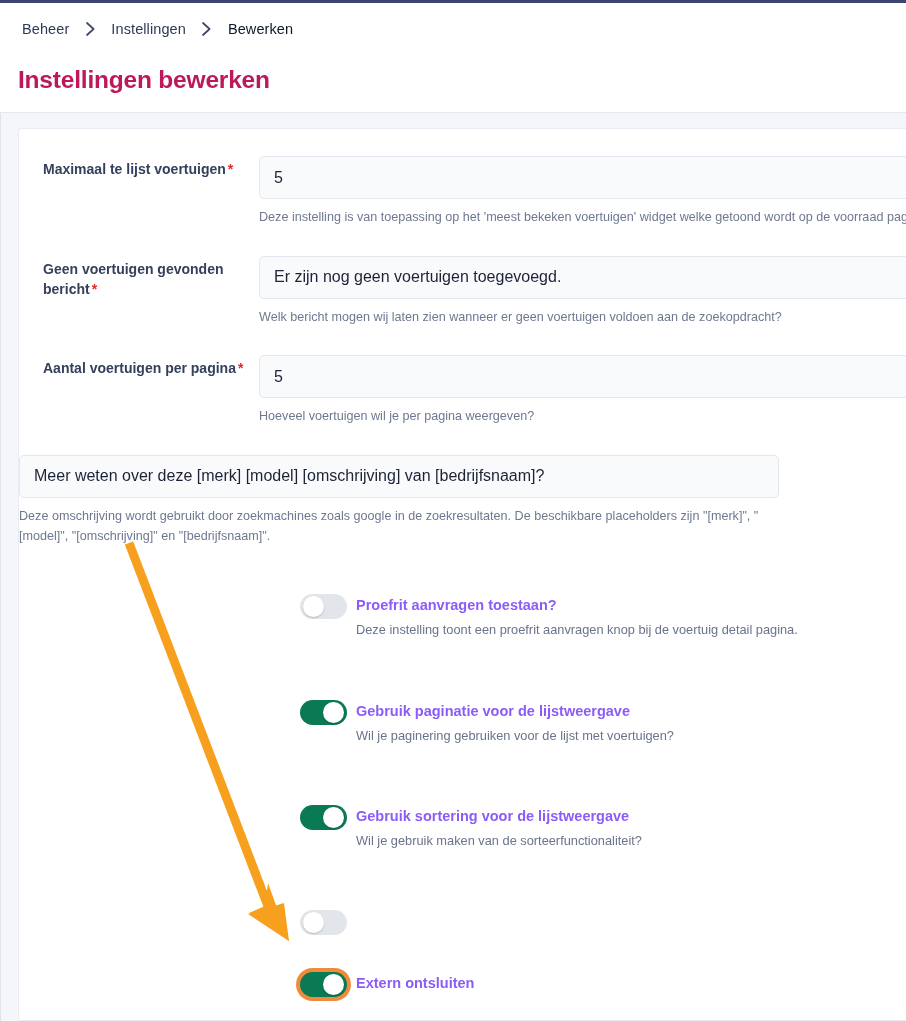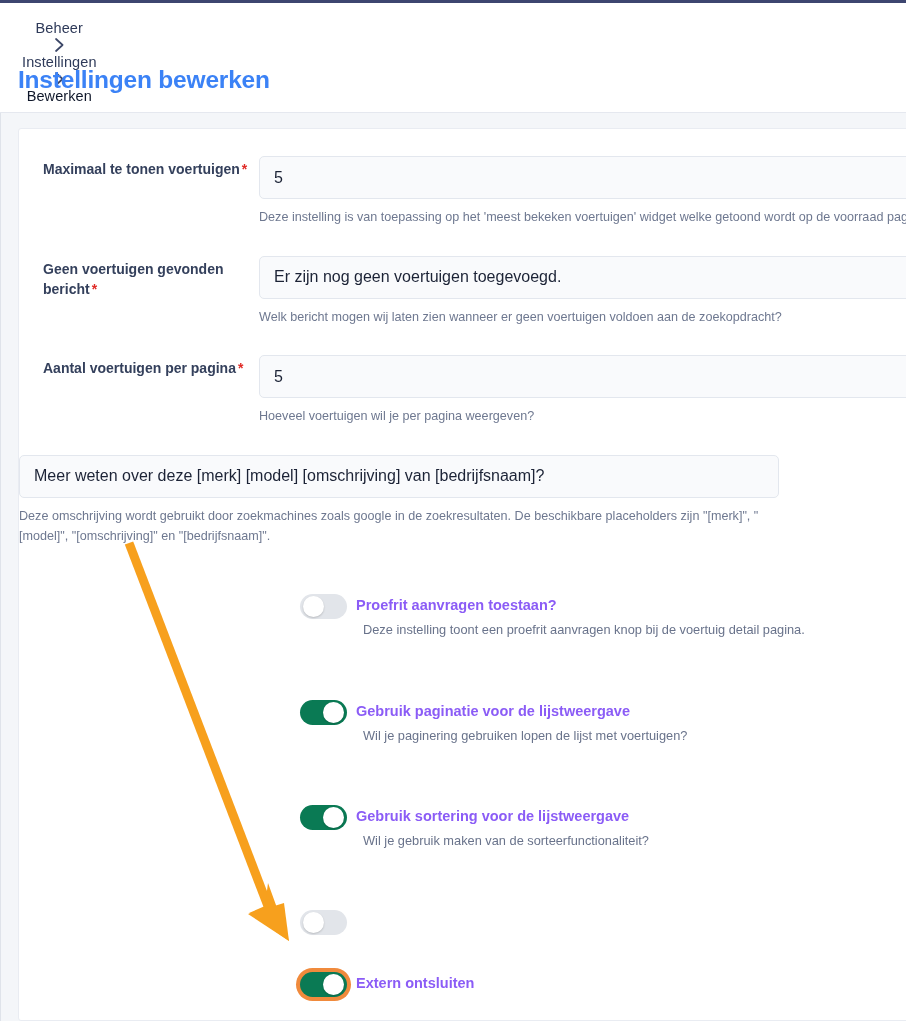--- a/index.html
+++ b/index.html
@@ -18,32 +18,32 @@
   }
 
   
   .header {
     position: absolute; top: 3px; left: 0; width: 906px; height: 110px;
     background: #ffffff; border-bottom: 1px solid #e5e8ef;
   }
   .breadcrumb {
     position: absolute; left: 18px; top: 17px;
     display: flex; align-items: center; gap: 0px;
-    font-size: 14.5px; letter-spacing: .1px; flex-direction: column;
+    font-size: 14.5px; letter-spacing: .1px;
   }
   .crumb { color: #2e3a59; padding: 0 4px; white-space: nowrap; }
   .crumb.muted { color: #0f172a; }
   .crumb-sep {
     display: inline-flex; align-items: center; justify-content: center;
     width: 34px; height: 18px; color: #3c4767;
   }
   .crumb-sep svg { display: block; }
   .page-title {
     position: absolute; left: 18px; top: 63px;
-    font-size: 24.5px; font-weight: bold; color: #3b82f6;
+    font-size: 24.5px; font-weight: bold; color: #be185d;
     letter-spacing: -0.2px;
   }
 
   
   .page-body {
     position: absolute; top: 113px; left: 0; width: 906px; height: 908px;
     background: #f4f6f9; border-left: 1px solid #dfe3ea;
   }
   .card {
     position: absolute; top: 15px; left: 17px; width: 1000px; min-height: 893px;
@@ -96,21 +96,21 @@
   .toggle.on .knob { left: 23px; }
   .toggle.highlight {
     box-shadow: 0 0 0 4px #f08a3c;
   }
   .toggle-text { padding-left: 56px; }
   .toggle-title {
     font-size: 14.5px; font-weight: bold; color: #8b5cf6;
     line-height: 1.25; padding-top: 2px;
   }
   .toggle-help {
-    font-size: 12.8px; color: #69738b; margin-top: 6px; line-height: 1.5; margin-left: 7px;
+    font-size: 12.8px; color: #69738b; margin-top: 6px; line-height: 1.5;
   }
 
   
   .arrow-layer {
     position: absolute; top: 0; left: 0; width: 906px; height: 1021px;
     pointer-events: none;
   }
 </style>
 </head>
 <body>
@@ -136,21 +136,21 @@
       <span class="crumb muted">Bewerken</span>
     </div>
     <div class="page-title">Instellingen bewerken</div>
   </div>
 
   <div class="page-body">
     <div class="card">
 
       <div class="form-row" style="margin-top:27px;">
         <div class="label-col">
-          <div class="field-label"><span>Maximaal te tonen voertuigen</span><span class="req">*</span></div>
+          <div class="field-label"><span>Maximaal te lijst voertuigen</span><span class="req">*</span></div>
         </div>
         <div class="field-col">
           <input class="text-input" type="text" value="5" style="">
           <div class="help-text">Deze instelling is van toepassing op het 'meest bekeken voertuigen' widget welke getoond wordt op de voorraad pagina.</div>
         </div>
       </div>
 
       <div class="form-row" style="margin-top:28px;">
         <div class="label-col">
           <div class="field-label"><span>Geen voertuigen gevonden bericht</span><span class="req">*</span></div>
@@ -187,21 +187,21 @@
           <div class="toggle-help">Deze instelling toont een proefrit aanvragen knop bij de voertuig detail pagina.</div>
         </div>
       </div>
 
       <div class="toggle-row" style="margin-top:60px;">
         <div class="toggle on">
             <span class="knob"></span>
           </div>
         <div class="toggle-text">
           <div class="toggle-title">Gebruik paginatie voor de lijstweergave</div>
-          <div class="toggle-help">Wil je paginering gebruiken lopen de lijst met voertuigen?</div>
+          <div class="toggle-help">Wil je paginering gebruiken voor de lijst met voertuigen?</div>
         </div>
       </div>
 
       <div class="toggle-row" style="margin-top:60px;">
         <div class="toggle on">
             <span class="knob"></span>
           </div>
         <div class="toggle-text">
           <div class="toggle-title">Gebruik sortering voor de lijstweergave</div>
           <div class="toggle-help">Wil je gebruik maken van de sorteerfunctionaliteit?</div>

